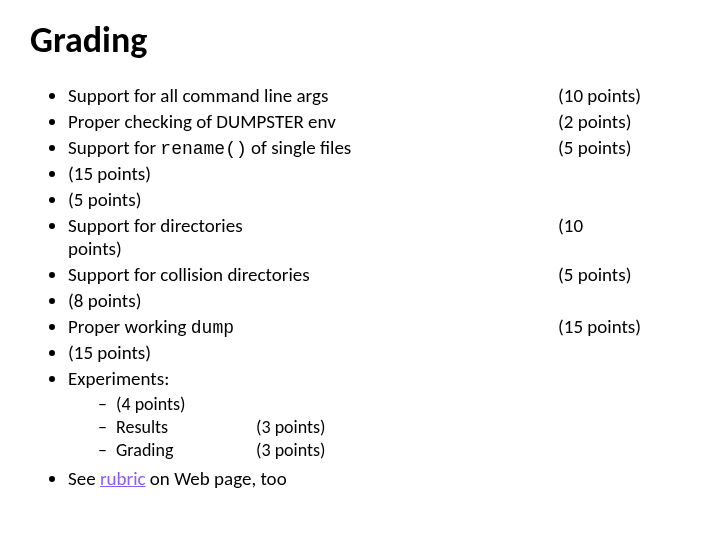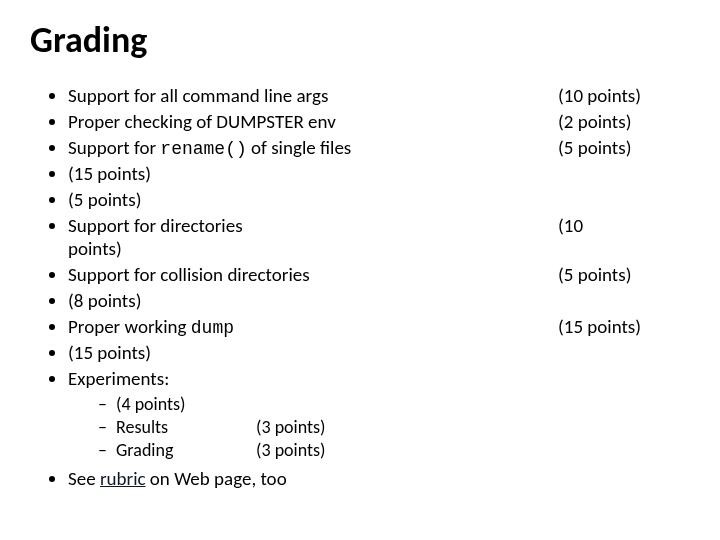--- a/index.html
+++ b/index.html
@@ -65,21 +65,21 @@
     width: 18px;
   }
   .sub-lhs {
     display: inline-block;
     width: 140px;
   }
   .footer-bullet {
     margin-top: 2px;
   }
   .link {
-    color: #0f172a;
+    color: #8b5cf6;
     text-decoration: underline;
   }
 </style>
 </head>
 <body>
 
 <div class="slide">
   <h1 class="title">Grading</h1>
 
   <ul class="main">

